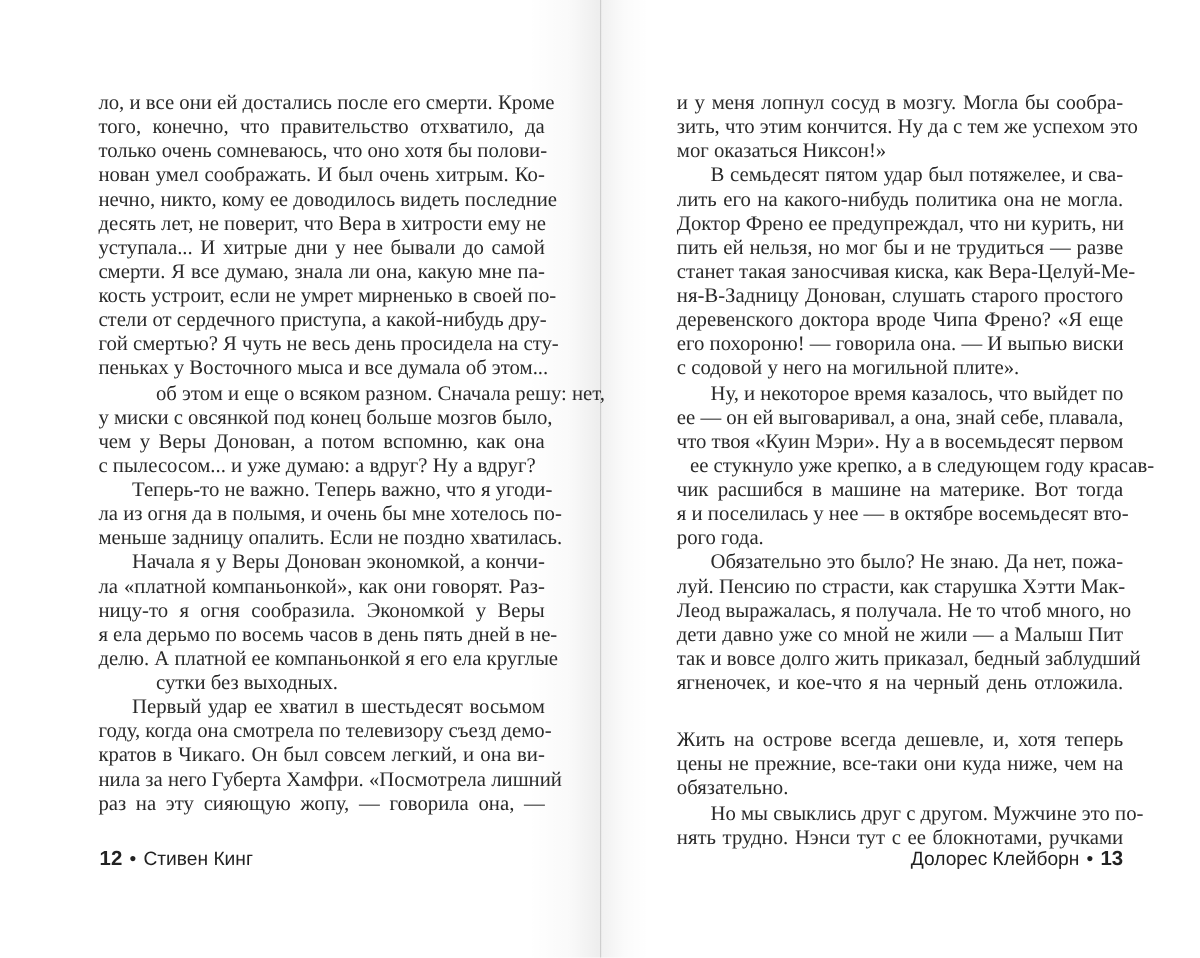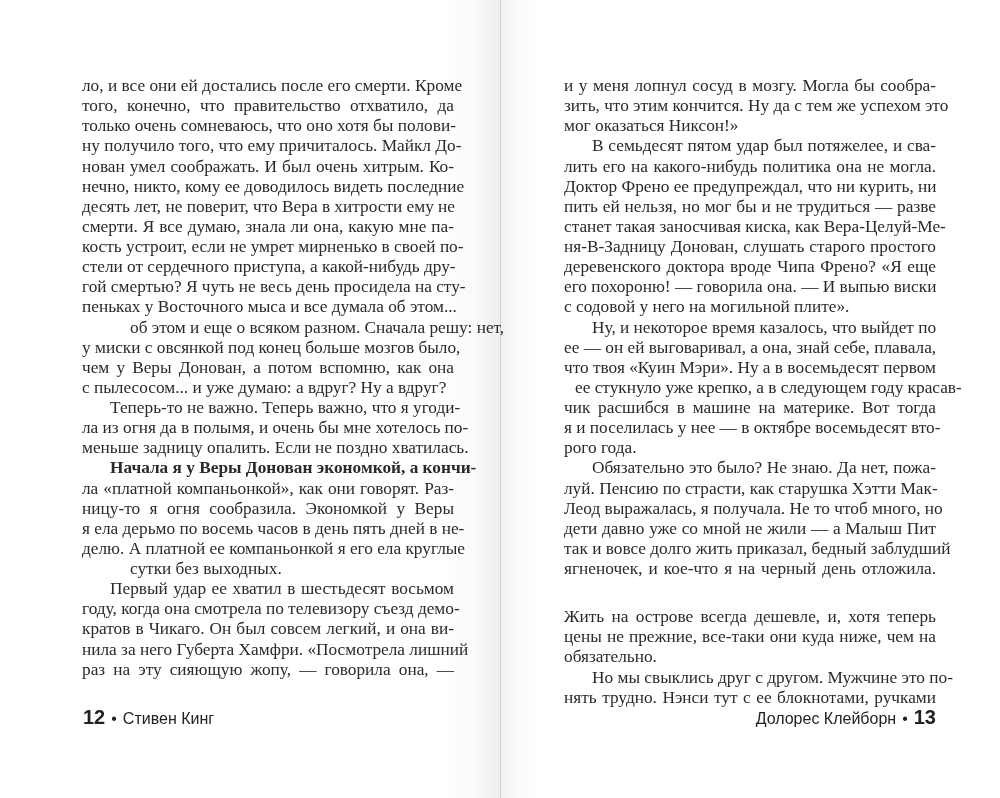--- a/index.html
+++ b/index.html
@@ -42,52 +42,52 @@
   .line.last { text-align-last: left; }
   .line.indent { text-indent: 28px; }
   .footer {
     position: absolute; top: 706px;
     font-family: "Liberation Sans", "DejaVu Sans", sans-serif;
     font-size: 16px; color: #222;
     white-space: nowrap;
   }
   .footer.left { left: 83px; }
   .footer.right { right: 64px; text-align: right; }
-  .pgnum { font-weight: bold; font-size: 20px; }
+  .pgnum { font-weight: bold; font-size: 17px; }
   .bullet { margin: 0 6px; }
 </style>
 </head>
 <body>
 
 <div class="spread">
   <div class="gutter-left"></div>
   <div class="gutter-line"></div>
   <div class="gutter-right"></div>
 
   <div class="page left" id="left-body">
       <span class="line" style="height: 20.129px; line-height: 20.129px;">ло, и все они ей достались после его смерти. Кроме</span>
       <span class="line" style="height: 20.129px; line-height: 20.129px;">того, конечно, что правительство отхватило, да</span>
       <span class="line" style="height: 20.129px; line-height: 20.129px;">только очень сомневаюсь, что оно хотя бы полови-</span>
-      <span class="line" style="height: 20.129px; line-height: 20.129px;">ну получило того, что ему причиталось. Майкл До-</span>
       <span class="line" style="height: 20.129px; line-height: 20.129px;">нован умел соображать. И был очень хитрым. Ко-</span>
       <span class="line" style="height: 20.129px; line-height: 20.129px;">нечно, никто, кому ее доводилось видеть последние</span>
       <span class="line" style="height: 20.129px; line-height: 20.129px;">десять лет, не поверит, что Вера в хитрости ему не</span>
+      <span class="line" style="height: 20.129px; line-height: 20.129px;">уступала... И хитрые дни у нее бывали до самой</span>
       <span class="line" style="height: 20.129px; line-height: 20.129px;">смерти. Я все думаю, знала ли она, какую мне па-</span>
       <span class="line" style="height: 20.129px; line-height: 20.129px;">кость устроит, если не умрет мирненько в своей по-</span>
       <span class="line" style="height: 20.129px; line-height: 20.129px;">стели от сердечного приступа, а какой-нибудь дру-</span>
       <span class="line" style="height: 20.129px; line-height: 20.129px;">гой смертью? Я чуть не весь день просидела на сту-</span>
       <span class="line" style="height: 20.129px; line-height: 20.129px;">пеньках у Восточного мыса и все думала об этом...</span>
       <span class="line" style="height: 20.129px; line-height: 20.129px; margin-left: 48px;">об этом и еще о всяком разном. Сначала решу: нет,</span>
       <span class="line" style="height: 20.129px; line-height: 20.129px;">у миски с овсянкой под конец больше мозгов было,</span>
       <span class="line" style="height: 20.129px; line-height: 20.129px;">чем у Веры Донован, а потом вспомню, как она</span>
       <span class="line last" style="height: 20.129px; line-height: 20.129px;">с пылесосом... и уже думаю: а вдруг? Ну а вдруг?</span>
       <span class="line indent" style="height: 20.129px; line-height: 20.129px;">Теперь-то не важно. Теперь важно, что я угоди-</span>
       <span class="line" style="height: 20.129px; line-height: 20.129px;">ла из огня да в полымя, и очень бы мне хотелось по-</span>
       <span class="line last" style="height: 20.129px; line-height: 20.129px;">меньше задницу опалить. Если не поздно хватилась.</span>
-      <span class="line indent" style="height: 20.129px; line-height: 20.129px; font-weight: bold;">Начала я у Веры Донован экономкой, а кончи-</span>
+      <span class="line indent" style="height: 20.129px; line-height: 20.129px;">Начала я у Веры Донован экономкой, а кончи-</span>
       <span class="line" style="height: 20.129px; line-height: 20.129px;">ла «платной компаньонкой», как они говорят. Раз-</span>
       <span class="line" style="height: 20.129px; line-height: 20.129px;">ницу-то я огня сообразила. Экономкой у Веры</span>
       <span class="line" style="height: 20.129px; line-height: 20.129px;">я ела дерьмо по восемь часов в день пять дней в не-</span>
       <span class="line" style="height: 20.129px; line-height: 20.129px;">делю. А платной ее компаньонкой я его ела круглые</span>
       <span class="line last" style="height: 20.129px; line-height: 20.129px; margin-left: 48px;">сутки без выходных.</span>
       <span class="line indent" style="height: 20.129px; line-height: 20.129px;">Первый удар ее хватил в шестьдесят восьмом</span>
       <span class="line" style="height: 20.129px; line-height: 20.129px;">году, когда она смотрела по телевизору съезд демо-</span>
       <span class="line" style="height: 20.129px; line-height: 20.129px;">кратов в Чикаго. Он был совсем легкий, и она ви-</span>
       <span class="line" style="height: 20.129px; line-height: 20.129px;">нила за него Губерта Хамфри. «Посмотрела лишний</span>
       <span class="line" style="height: 20.129px; line-height: 20.129px;">раз на эту сияющую жопу, — говорила она, —</span>

